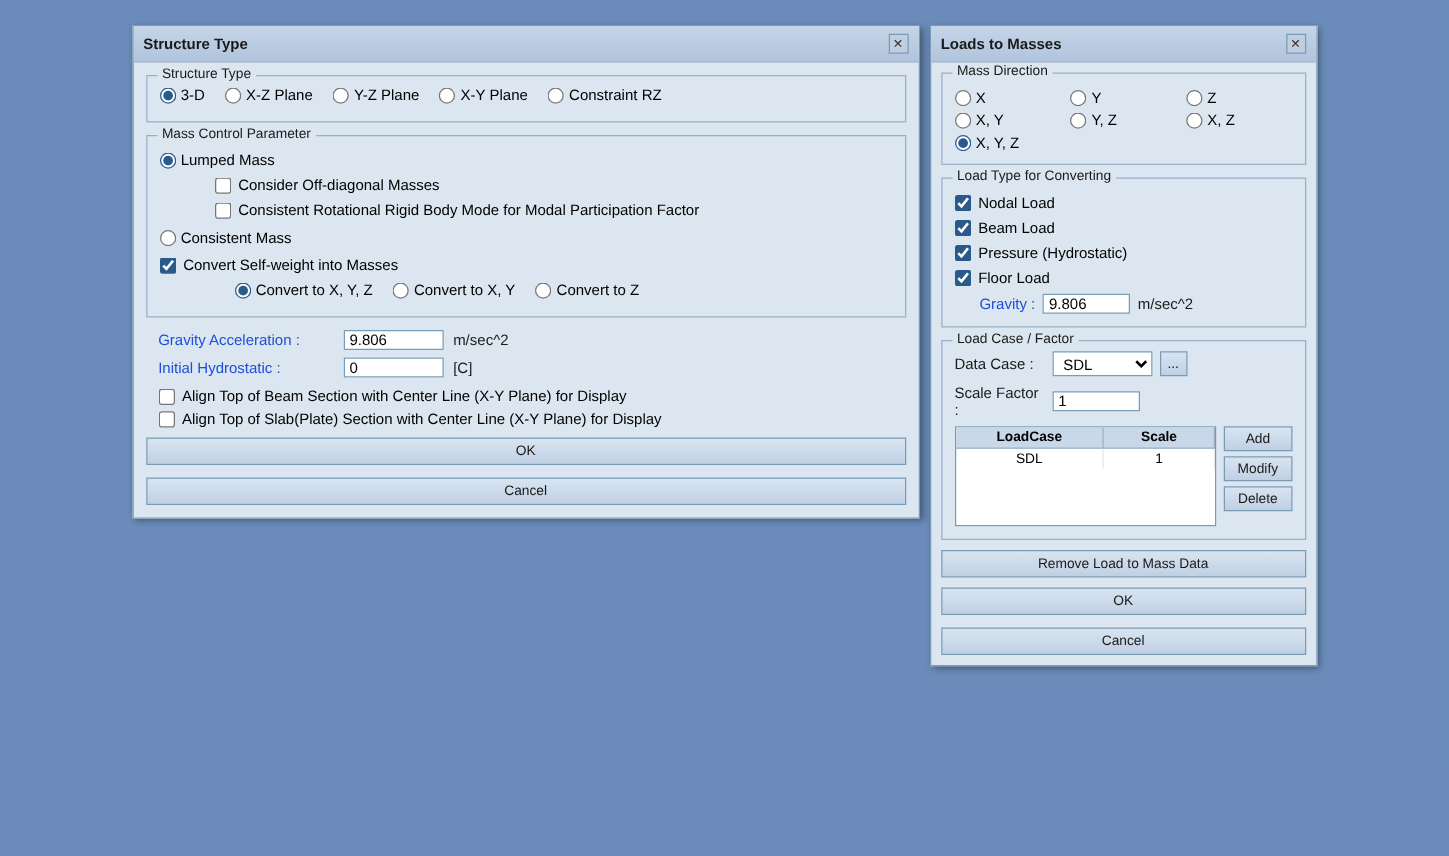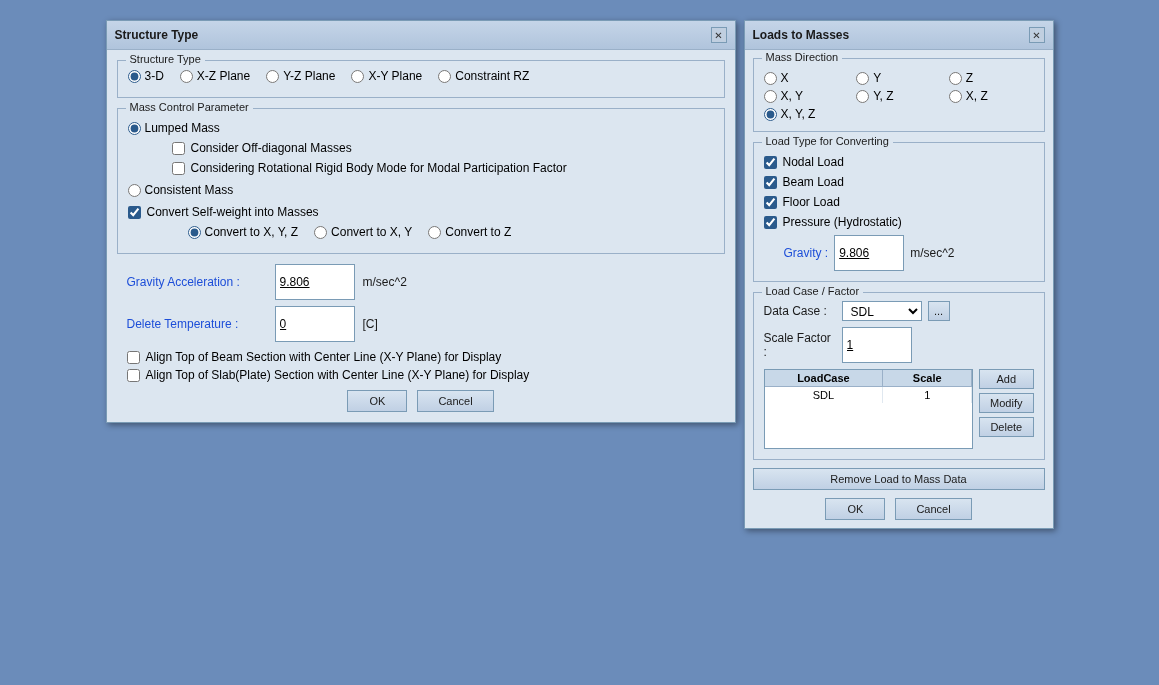--- a/index.html
+++ b/index.html
@@ -107,37 +107,37 @@
     }
     .field-label {
       color: #1d4ed8;
       white-space: nowrap;
     }
     .text-input {
       border: 1px solid #7a9bb5;
       background: white;
       padding: 2px 4px;
       font-size: 12px;
-      height: 36px;
-      text-decoration: underline;
+      height: 16px;
     }
     .unit-label {
       color: #1a1a1a;
     }
     .checkbox-row {
       display: flex;
       align-items: center;
       gap: 6px;
       margin-bottom: 6px;
     }
     .button-row {
       display: flex;
       justify-content: center;
       gap: 10px;
       margin-top: 8px;
+      flex-direction: column;
     }
     .btn {
       background: linear-gradient(to bottom, #d8e4f0, #c0d0e4);
       border: 1px solid #7a9bb5;
       padding: 4px 20px;
       cursor: pointer;
       font-size: 11px;
       min-width: 60px;
       color: #1a1a1a;
     }
@@ -299,21 +299,21 @@
           </label>
           <div class="sub-indent indent2">
             <label class="checkbox-row">
               <input type="checkbox" class="checkbox-input" style="">
               <span>Consider Off-diagonal Masses</span>
             </label>
           </div>
           <div class="sub-indent indent2" style="margin-bottom:8px;">
             <label class="checkbox-row">
               <input type="checkbox" class="checkbox-input" style="">
-              <span>Considering Rotational Rigid Body Mode for Modal Participation Factor</span>
+              <span>Consistent Rotational Rigid Body Mode for Modal Participation Factor</span>
             </label>
           </div>
           <label class="radio-item" style="margin-bottom:8px;">
             <input type="radio" class="radio-input" name="mass" style="">
             <span>Consistent Mass</span>
           </label>
           <div style="margin-bottom:6px;">
             <label class="checkbox-row">
               <input type="checkbox" class="checkbox-input" checked="" style="">
               <span>Convert Self-weight into Masses</span>
@@ -336,21 +336,21 @@
         </div>
       </div>
 
       <div style="padding: 0 10px; margin-bottom: 8px;">
         <div class="field-row">
           <span class="field-label" style="width:140px;">Gravity Acceleration :</span>
           <input type="text" class="text-input" style="width: 80px;" value="9.806">
           <span class="unit-label">m/sec^2</span>
         </div>
         <div class="field-row">
-          <span class="field-label" style="width:140px;">Delete Temperature :</span>
+          <span class="field-label" style="width:140px;">Initial Hydrostatic :</span>
           <input type="text" class="text-input" style="width: 80px;" value="0">
           <span class="unit-label">[C]</span>
         </div>
       </div>
 
       <div style="padding: 0 10px; margin-bottom: 8px;">
         <label class="checkbox-row" style="margin-bottom:4px;">
           <input type="checkbox" class="checkbox-input" style="">
           <span>Align Top of Beam Section with Center Line (X-Y Plane)  for  Display</span>
         </label>
@@ -414,25 +414,25 @@
           <label class="checkbox-row">
             <input type="checkbox" class="checkbox-input" checked="" style="">
             <span>Nodal Load</span>
           </label>
           <label class="checkbox-row">
             <input type="checkbox" class="checkbox-input" checked="" style="">
             <span>Beam Load</span>
           </label>
           <label class="checkbox-row">
             <input type="checkbox" class="checkbox-input" checked="" style="">
-            <span>Floor Load</span>
+            <span>Pressure (Hydrostatic)</span>
           </label>
           <label class="checkbox-row">
             <input type="checkbox" class="checkbox-input" checked="" style="">
-            <span>Pressure (Hydrostatic)</span>
+            <span>Floor Load</span>
           </label>
           <div class="gravity-row">
             <span class="field-label">Gravity :</span>
             <input type="text" class="text-input" style="width: 70px;" value="9.806">
             <span class="unit-label">m/sec^2</span>
           </div>
         </div>
       </div>
 
       <div class="load-case-section">

